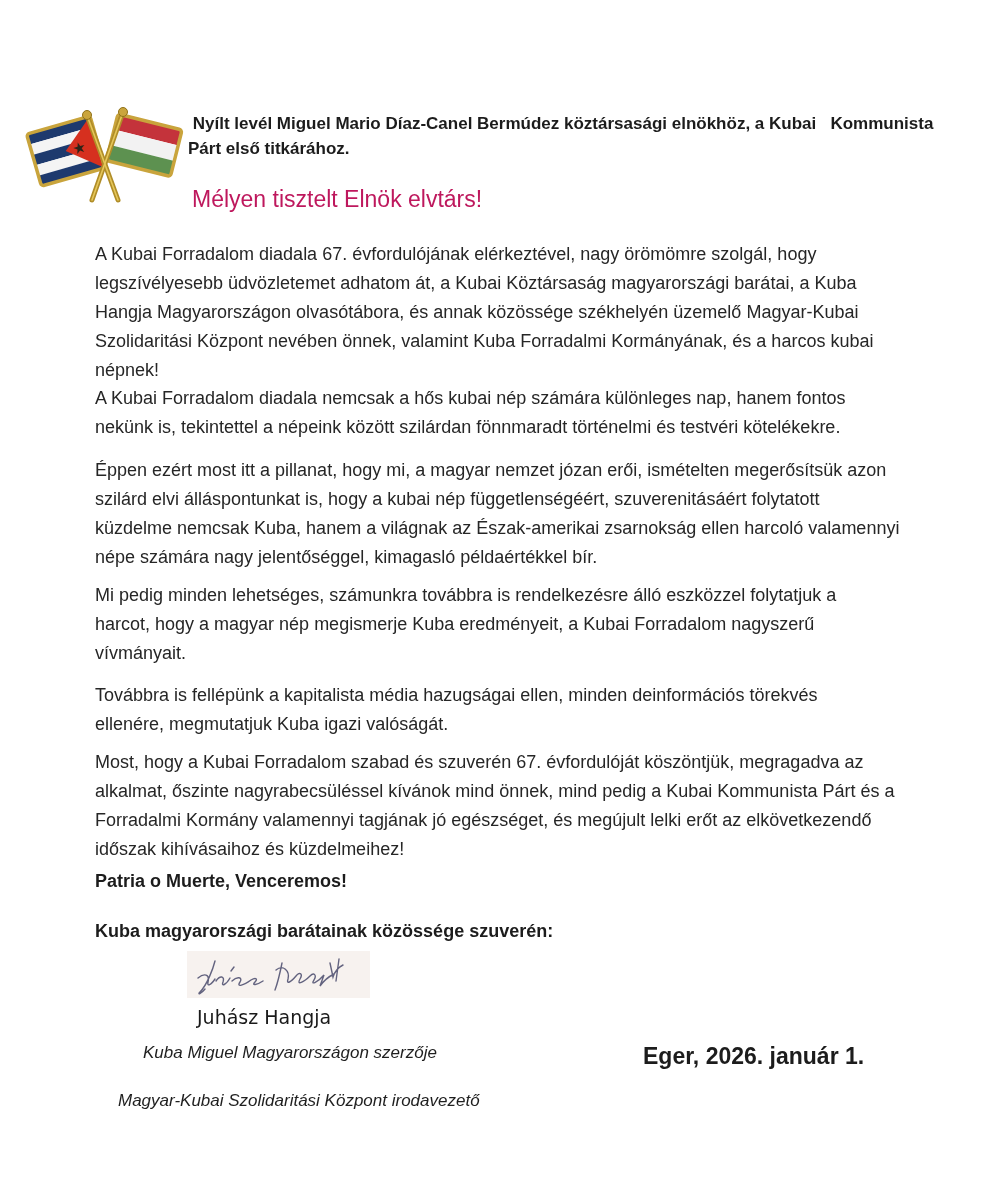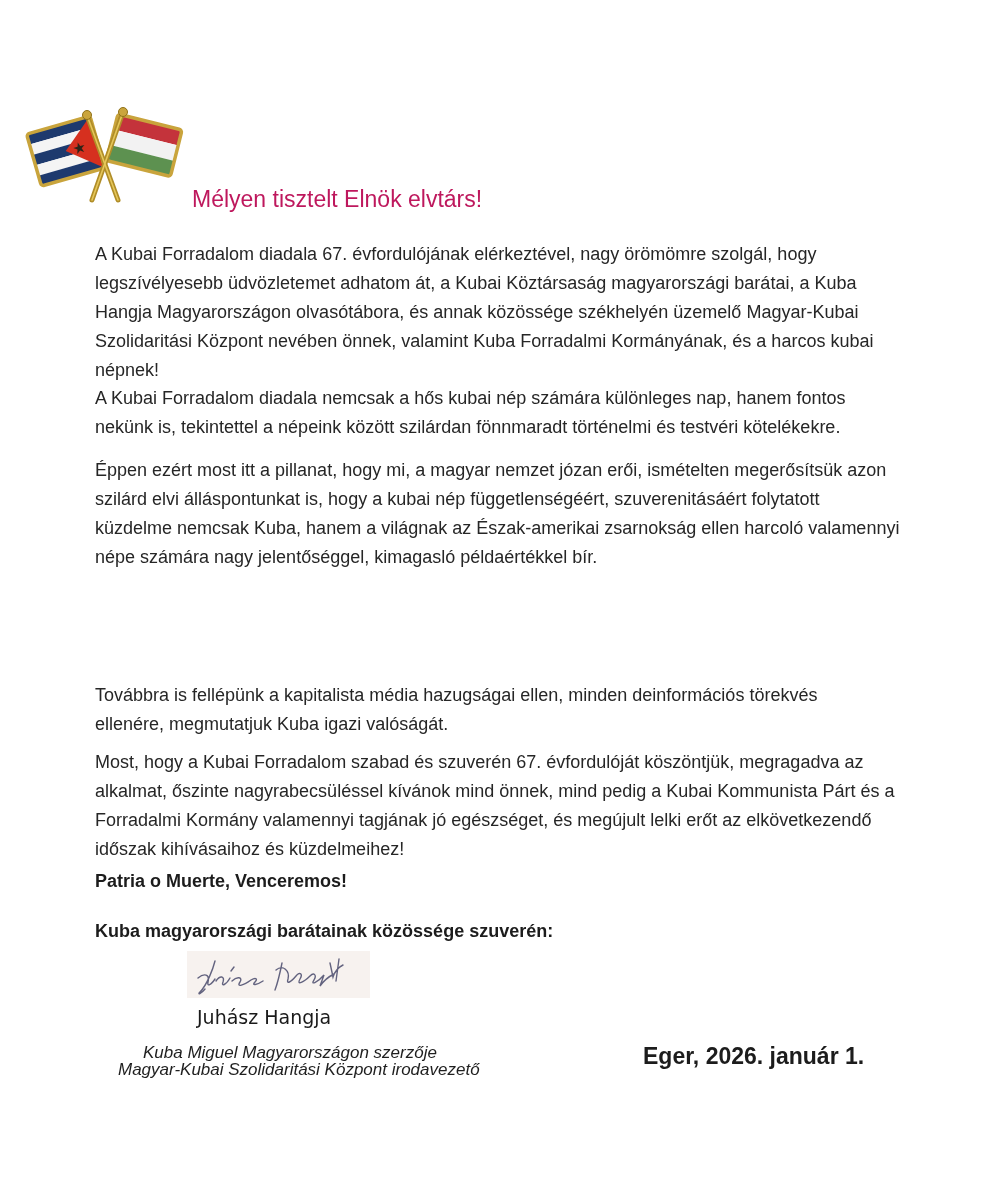--- a/index.html
+++ b/index.html
@@ -42,21 +42,21 @@
   }
   .author-role{
     left:143px;top:1043px;
     font-size:17px;font-style:italic;color:#1f1f1f;
   }
   .date-line{
     left:643px;top:1043px;
     font-size:23px;font-weight:bold;color:#1c1c1c;
   }
   .office-role{
-    left:118px;top:1060px;
+    left:118px;top:1091px;
     font-size:17px;font-style:italic;color:#1f1f1f;
   }
 </style>
 </head>
 <body>
 
 <div class="page">
 
   <div class="abs flags">
     <svg width="176" height="104" viewBox="0 0 176 104" xmlns="http://www.w3.org/2000/svg">
@@ -81,33 +81,38 @@
 
       <line x1="70" y1="16" x2="100" y2="98" stroke="#b08d28" stroke-width="5" stroke-linecap="round"></line>
       <line x1="104" y1="13" x2="74" y2="98" stroke="#b08d28" stroke-width="5" stroke-linecap="round"></line>
       <line x1="70" y1="16" x2="100" y2="98" stroke="#e6c75a" stroke-width="1.6" stroke-linecap="round"></line>
       <line x1="104" y1="13" x2="74" y2="98" stroke="#e6c75a" stroke-width="1.6" stroke-linecap="round"></line>
       <circle cx="69" cy="13" r="4.5" fill="#caa53d" stroke="#8f7119" stroke-width="1"></circle>
       <circle cx="105" cy="10" r="4.5" fill="#caa53d" stroke="#8f7119" stroke-width="1"></circle>
     </svg>
   </div>
 
+  <div class="abs letter-title"> Nyílt levél Miguel Mario Díaz-Canel Bermúdez köztársasági elnökhöz, a Kubai   Kommunista
+Párt első titkárához.</div>
   <div class="abs salutation">Mélyen tisztelt Elnök elvtárs!</div>
 
   <div class="abs para p1">A Kubai Forradalom diadala 67. évfordulójának elérkeztével, nagy örömömre szolgál, hogy
 legszívélyesebb üdvözletemet adhatom át, a Kubai Köztársaság magyarországi barátai, a Kuba
 Hangja Magyarországon olvasótábora, és annak közössége székhelyén üzemelő Magyar-Kubai
 Szolidaritási Központ nevében önnek, valamint Kuba Forradalmi Kormányának, és a harcos kubai
 népnek!</div>
   <div class="abs para p3">Éppen ezért most itt a pillanat, hogy mi, a magyar nemzet józan erői, ismételten megerősítsük azon
 szilárd elvi álláspontunkat is, hogy a kubai nép függetlenségéért, szuverenitásáért folytatott
 küzdelme nemcsak Kuba, hanem a világnak az Észak-amerikai zsarnokság ellen harcoló valamennyi
 népe számára nagy jelentőséggel, kimagasló példaértékkel bír.</div>
   <div class="abs para p2">A Kubai Forradalom diadala nemcsak a hős kubai nép számára különleges nap, hanem fontos
 nekünk is, tekintettel a népeink között szilárdan fönnmaradt történelmi és testvéri kötelékekre.</div>
+  <div class="abs para p4">Mi pedig minden lehetséges, számunkra továbbra is rendelkezésre álló eszközzel folytatjuk a
+harcot, hogy a magyar nép megismerje Kuba eredményeit, a Kubai Forradalom nagyszerű
+vívmányait.</div>
   <div class="abs para p5">Továbbra is fellépünk a kapitalista média hazugságai ellen, minden deinformációs törekvés
 ellenére, megmutatjuk Kuba igazi valóságát.</div>
   <div class="abs para p6">Most, hogy a Kubai Forradalom szabad és szuverén 67. évfordulóját köszöntjük, megragadva az
 alkalmat, őszinte nagyrabecsüléssel kívánok mind önnek, mind pedig a Kubai Kommunista Párt és a
 Forradalmi Kormány valamennyi tagjának jó egészséget, és megújult lelki erőt az elkövetkezendő
 időszak kihívásaihoz és küzdelmeihez!</div>
 
   <div class="abs slogan">Patria o Muerte, Venceremos!</div>
   <div class="abs closing">Kuba magyarországi barátainak közössége szuverén:</div>
 

